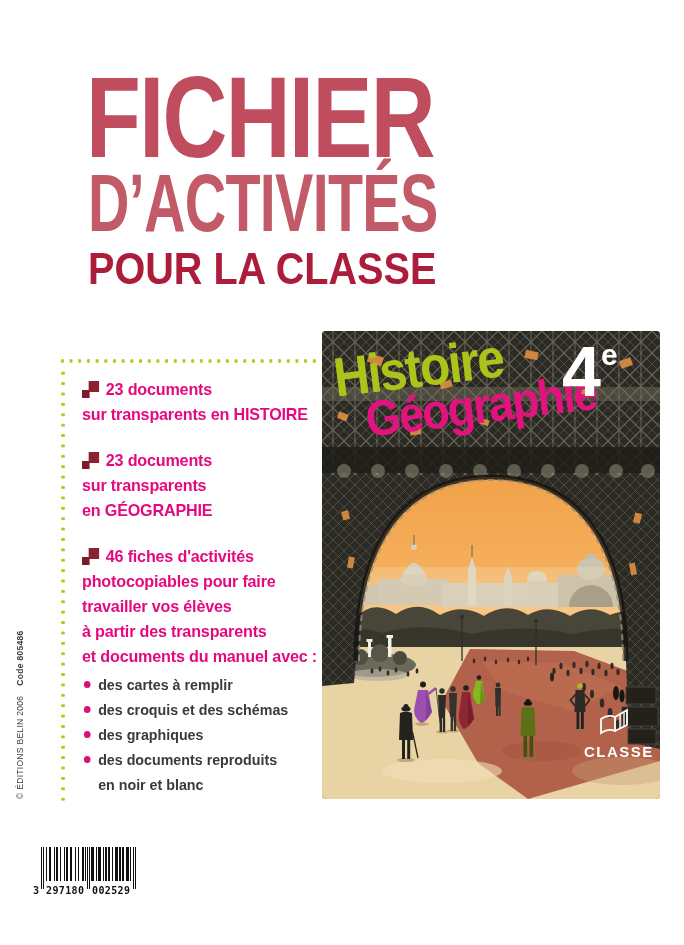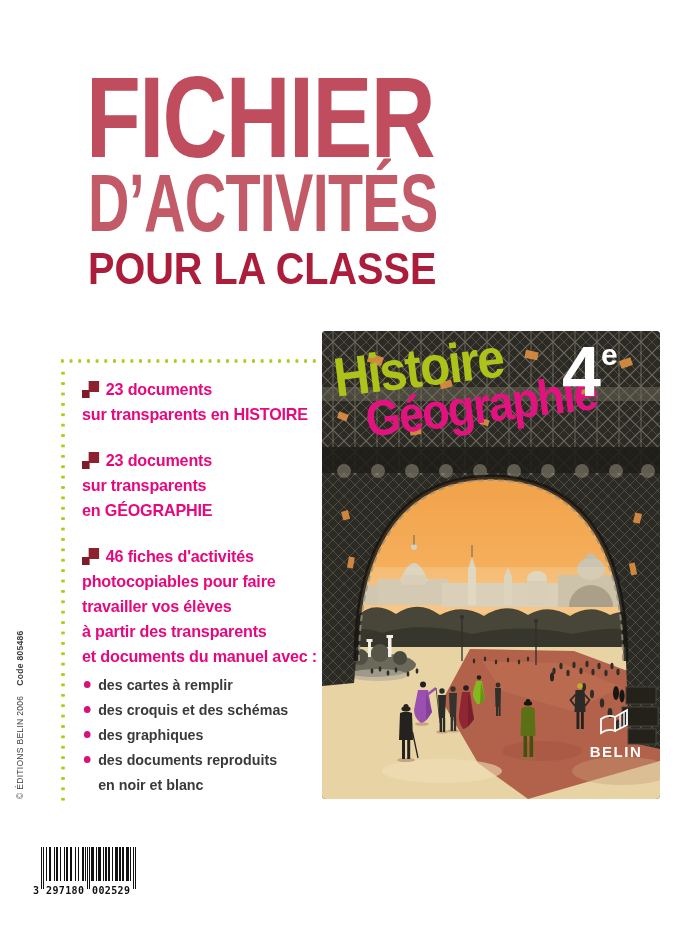--- a/index.html
+++ b/index.html
@@ -333,21 +333,21 @@
       <span class="level-num">4</span>
       <span class="level-sup">e</span>
     </div>
     <div class="belin">
       <svg width="46" height="32" viewBox="0 0 46 32">
         <path d="M8,27 L8,13 Q15,8 22,11 L22,25 Q15,22 8,27 Z" fill="none" stroke="#ffffff" stroke-width="1.8"></path>
         <path d="M22,11 L34,4 L34,19 L22,25" fill="none" stroke="#ffffff" stroke-width="1.8"></path>
         <line x1="27" y1="8" x2="27" y2="23" stroke="#ffffff" stroke-width="1.4"></line>
         <line x1="31" y1="6" x2="31" y2="21" stroke="#ffffff" stroke-width="1.4"></line>
       </svg>
-      <div class="belin-text">BELIN</div>
+      <div class="belin-text">CLASSE</div>
     </div>
   </div>
 
   <div class="copyright">
     <span>© ÉDITIONS BELIN 2006</span><span class="code">Code 805486</span>
   </div>
 
   <div class="barcode">
     <svg width="106" height="50" viewBox="0 0 106 50">
       <g id="bars" fill="#111111">

